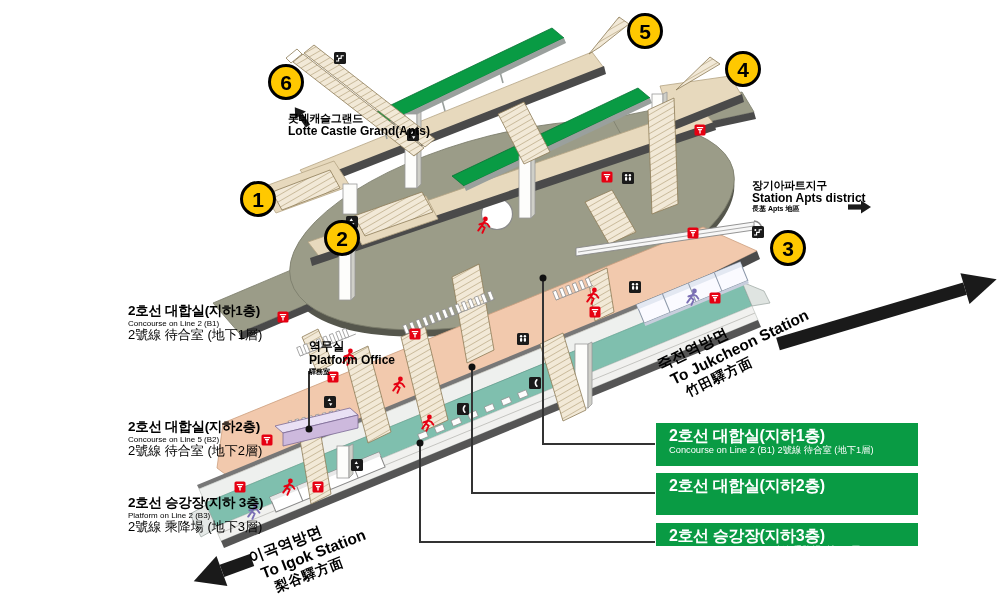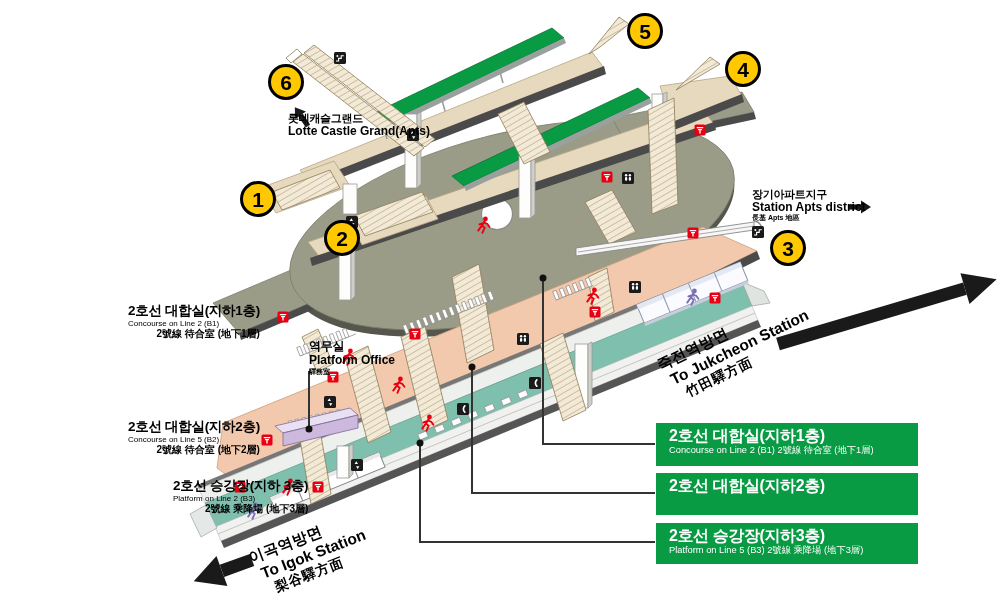--- a/index.html
+++ b/index.html
@@ -7,21 +7,21 @@
          font-family:"Liberation Sans","DejaVu Sans",sans-serif;color:#000;}
   .stage svg{position:absolute;left:0;top:0;}
   .abs{position:absolute;}
   
   .exit{position:absolute;width:30px;height:30px;border:3px solid #000;border-radius:50%;
         background:#ffc800;display:flex;align-items:center;justify-content:center;
         font-size:21px;font-weight:bold;line-height:1;}
   
   .lvl .ko{font-size:13.5px;font-weight:bold;letter-spacing:-0.3px;line-height:1.1;}
   .lvl .en{font-size:8px;font-weight:normal;line-height:1.15;}
-  .lvl .hj{font-size:10px;font-weight:bold;line-height:1.15;text-align:right;}
+  .lvl .hj{font-size:13px;font-weight:normal;line-height:1.15;}
   
   .ann .ko{font-size:11px;font-weight:bold;line-height:1.1;letter-spacing:-0.3px;}
   .ann .en{font-size:12px;font-weight:bold;line-height:1.2;}
   .ann .hj{font-size:7px;font-weight:bold;line-height:1.2;}
   
   .gbox{position:absolute;left:656px;width:262px;background:#099b44;color:#fff;
         padding:4px 0 4px 13px;box-sizing:border-box;}
   .gbox .t{font-size:16px;font-weight:bold;letter-spacing:-0.4px;line-height:1.15;}
   .gbox .s{font-size:9.3px;font-weight:normal;line-height:1.2;}
   
@@ -360,42 +360,42 @@
       <span>5</span>
     </div>
 <div class="exit" style="left:268px;top:64px;">
       <span>6</span>
     </div>
 
 <div class="abs ann" style="left:288px;top:112px;">
   <div class="ko">롯데캐슬그랜드</div>
   <div class="en">Lotte Castle Grand(Apts)</div>
 </div>
-<div class="abs ann" style="left:752px;top:188px;">
+<div class="abs ann" style="left:752px;top:179px;">
   <div class="ko">장기아파트지구</div>
   <div class="en">Station Apts district</div>
   <div class="hj">長基 Apts 地區</div>
 </div>
 <div class="abs ann" style="left:309px;top:340px;">
   <div class="ko" style="font-size:12px">역무실</div>
   <div class="en">Platform Office</div>
   <div class="hj">驛務室</div>
 </div>
 
 <div class="abs lvl" style="left:128px;top:304px;">
   <div class="ko">2호선 대합실(지하1층)</div>
   <div class="en">Concourse on Line 2 (B1)</div>
   <div class="hj">2號線 待合室 (地下1層)</div>
 </div>
 <div class="abs lvl" style="left:128px;top:420px;">
   <div class="ko">2호선 대합실(지하2층)</div>
   <div class="en">Concourse on Line 5 (B2)</div>
   <div class="hj">2號線 待合室 (地下2層)</div>
 </div>
-<div class="abs lvl" style="left:128px;top:479px;margin-left:45px;">
+<div class="abs lvl" style="left:128px;top:496px;">
   <div class="ko">2호선 승강장(지하 3층)</div>
   <div class="en">Platform on Line 2 (B3)</div>
   <div class="hj">2號線 乘降場 (地下3層)</div>
 </div>
 
 <div class="dir" style="left:246px;top:550px;transform:rotate(-21deg);">
   <div class="ko">이곡역방면</div>
   <div class="en" style="margin-left:6px">To Igok Station</div>
   <div class="hj" style="margin-left:14px">梨谷驛方面</div>
 </div>
@@ -405,18 +405,18 @@
   <div class="hj" style="margin-left:14px">竹田驛方面</div>
 </div>
 
 <div class="gbox" style="top:423px;height:43px;">
   <div class="t">2호선 대합실(지하1층)</div>
   <div class="s">Concourse on Line 2 (B1) 2號線 待合室 (地下1層)</div>
 </div>
 <div class="gbox" style="top:473px;height:42px;">
   <div class="t">2호선 대합실(지하2층)</div>
 </div>
-<div class="gbox" style="top:523px;height:41px;">
+<div class="gbox" style="top:523px;height:23px;">
   <div class="t">2호선 승강장(지하3층)</div>
   <div class="s">Platform on Line 5 (B3) 2號線 乘降場 (地下3層)</div>
 </div>
 
 </div>
 
 </body></html>

